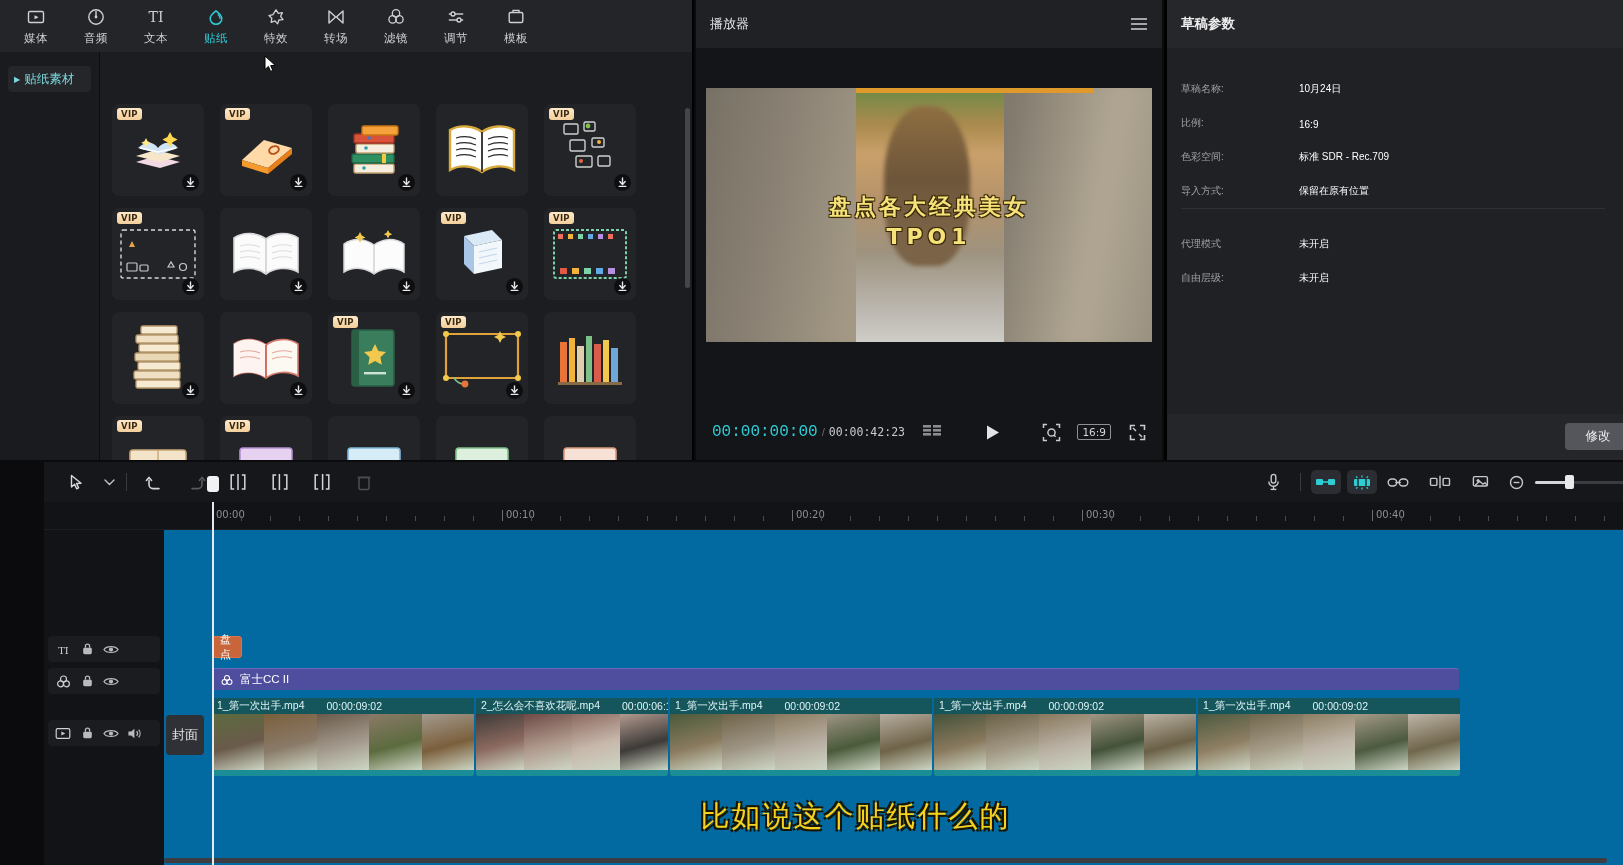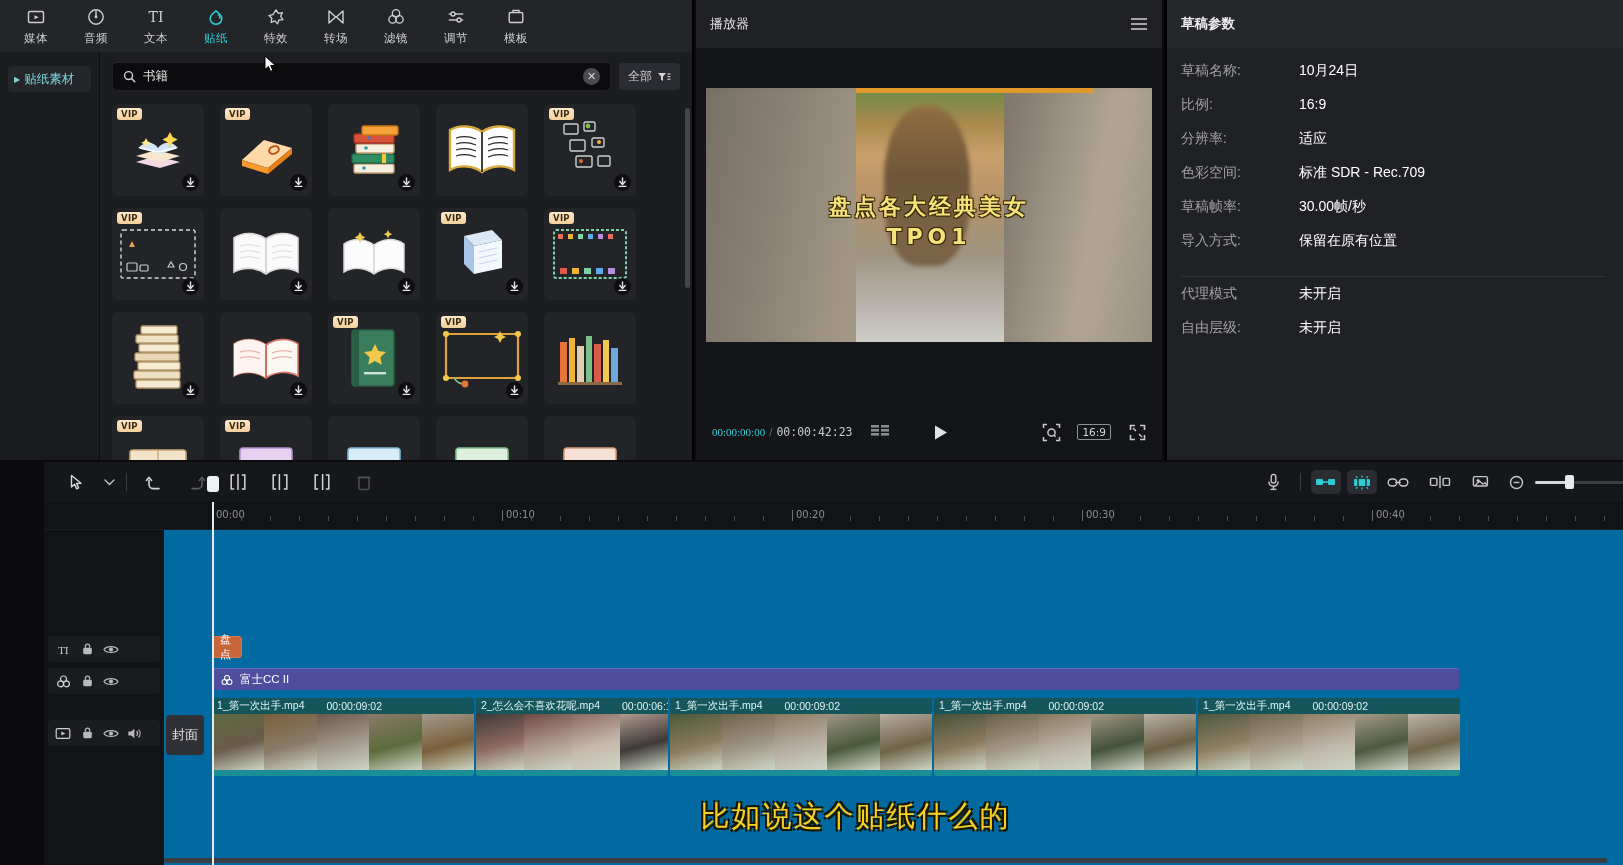--- a/index.html
+++ b/index.html
@@ -138,37 +138,37 @@
     color: #f6e27a; font-weight: bold;
     text-shadow: 0 0 2px #3a2a05, 1px 1px 0 #3a2a05, -1px 1px 0 #3a2a05, 1px -1px 0 #3a2a05, -1px -1px 0 #3a2a05;
   }
   .ovl1 { top: 104px; font-size: 22px; letter-spacing: 3px; }
   .ovl2 { top: 136px; font-size: 22px; letter-spacing: 5px; font-family: "DejaVu Sans", sans-serif; }
 
   .player-ctrl {
     position: absolute; left: 0; right: 0; bottom: 14px; height: 28px;
     display: flex; align-items: center; padding: 0 16px;
   }
-  .tc-cur { color: #2ecdd4; font-size: 11px; font-family: Liberation Serif, serif; }
+  .tc-cur { color: #2ecdd4; font-size: 16px; font-family: Liberation Mono, monospace; }
   .tc-sep { color: #6a6b70; font-size: 11.5px; margin: 0 4px; }
   .tc-tot { color: #c9cacd; font-size: 11.5px; font-family: "DejaVu Sans Mono", monospace; }
   .ratio-chip {
     border: 1px solid #8e9094; border-radius: 2px; font-size: 10.5px;
     padding: 1px 4px; color: #d5d6d9; font-family: "DejaVu Sans", sans-serif; cursor:pointer;
   }
 
   
   .rpanel {
     position: absolute; left: 1164px; top: 0; width: 459px; height: 460px;
     background: #202125; border-left: 3px solid #000;
   }
   .rpanel-head { height: 48px; display:flex; align-items:center; padding-left: 14px; background:#26272b; }
   .rpanel-head .ttl { font-size: 13.5px; color: #ececee; font-weight: bold; }
   .rpanel-body { padding: 14px 0 0 14px; }
-  .prow { display: flex; align-items: flex-start; height: 34px; font-size: 14px; }
+  .prow { display: flex; align-items: flex-end; height: 34px; font-size: 10px; }
   .pkey { width: 118px; color: #a0a1a6; }
   .pval { color: #ffffff; }
   .pdivider { height:1px; background:#303135; margin: 10px 18px 8px 0; }
   .modify-btn {
     position: absolute; right: -8px; bottom: 10px; width: 66px; height: 27px;
     background: #55565c; border-radius: 4px; color: #ededef; font-size: 12.5px;
     display:flex; align-items:center; justify-content:center; cursor: pointer;
   }
   .rpanel-foot { position:absolute; left:0; right:0; bottom:0; height:46px; background:#25262a; }
 
@@ -367,43 +367,20 @@
 
     <div class="lib-body">
       <div class="lib-side">
         <div class="cat-item">
           <span class="caret">▶</span>
           <span>贴纸素材</span>
         </div>
       </div>
 
       <div class="lib-main">
-        <div class="search-row">
-          <div class="search-box">
-            <span>
-              <svg width="13" height="13" viewBox="0 0 14 14">
-                  <circle cx="6" cy="6" r="4.3" fill="none" stroke="#cfd0d3" stroke-width="1.5"></circle>
-                  <line x1="9.2" y1="9.2" x2="12.6" y2="12.6" stroke="#cfd0d3" stroke-width="1.6" stroke-linecap="round"></line>
-                </svg>
-            </span>
-            <input value="书籍" placeholder="搜索" style="">
-            <span class="clear-btn">✕</span>
-          </div>
-          <div class="filter-btn">
-            <span>全部</span>
-            <span>
-              <svg width="14" height="12" viewBox="0 0 14 12">
-                  <path d="M1 2 L9 2 L6 5.6 L6 10 L4 8.8 L4 5.6 Z" fill="#d4d4d7"></path>
-                  <line x1="10.4" y1="3" x2="13.4" y2="3" stroke="#d4d4d7" stroke-width="1.1"></line>
-                  <line x1="10.4" y1="5.6" x2="13.4" y2="5.6" stroke="#d4d4d7" stroke-width="1.1"></line>
-                  <line x1="10.4" y1="8.2" x2="13.4" y2="8.2" stroke="#d4d4d7" stroke-width="1.1"></line>
-                </svg>
-            </span>
-          </div>
-        </div>
 
         <div class="grid" id="sticker-grid">
             <div class="cell">
               <span class="vip">VIP</span>
               <span>
                 <svg width="64" height="64" viewBox="0 0 64 64">
                   <path d="M10 44 L30 38 L54 44 L34 50 Z" fill="#f3d9e2"></path>
                   <path d="M10 38 L30 32 L54 38 L34 44 Z" fill="#f7e6c9"></path>
                   <path d="M12 30 C20 22 28 24 32 30 C36 24 46 22 52 30 L34 36 Z" fill="#cfe4f5"></path>
                   <path d="M14 30 L32 34 L50 30" fill="none" stroke="#fff" stroke-width="1.4"></path>
@@ -823,47 +800,42 @@
       <div id="param-rows">
           <div class="prow">
             <span class="pkey">草稿名称:</span>
             <span class="pval">10月24日</span>
           </div>
           <div class="prow">
             <span class="pkey">比例:</span>
             <span class="pval">16:9</span>
           </div>
           <div class="prow">
-            <span class="pkey">分辨率:</span>
-            <span class="pval">适应</span>
-          </div>
-          <div class="prow">
             <span class="pkey">色彩空间:</span>
             <span class="pval">标准 SDR - Rec.709</span>
-          </div>
-          <div class="prow">
-            <span class="pkey">草稿帧率:</span>
-            <span class="pval">30.00帧/秒</span>
           </div>
           <div class="prow">
             <span class="pkey">导入方式:</span>
             <span class="pval">保留在原有位置</span>
           </div>
         </div>
       <div class="pdivider"></div>
       <div id="param-rows2">
           <div class="prow">
             <span class="pkey">代理模式</span>
             <span class="pval">未开启</span>
           </div>
           <div class="prow">
             <span class="pkey">自由层级:</span>
             <span class="pval">未开启</span>
           </div>
         </div>
+    </div>
+    <div class="rpanel-foot">
+      <div class="modify-btn">修改</div>
     </div>
   </div>
 
   <div class="timeline">
 
     <div class="tl-toolbar">
       <div class="tl-tools-left">
         <span class="tbtn">
           <svg width="15" height="17" viewBox="0 0 15 17">
               <path d="M1.5 1.5 L1.5 13 L4.6 10.2 L6.6 14.8 L8.6 13.9 L6.6 9.5 L11 9.3 Z" fill="none" stroke="#d9dadd" stroke-width="1.4" stroke-linejoin="round"></path>

